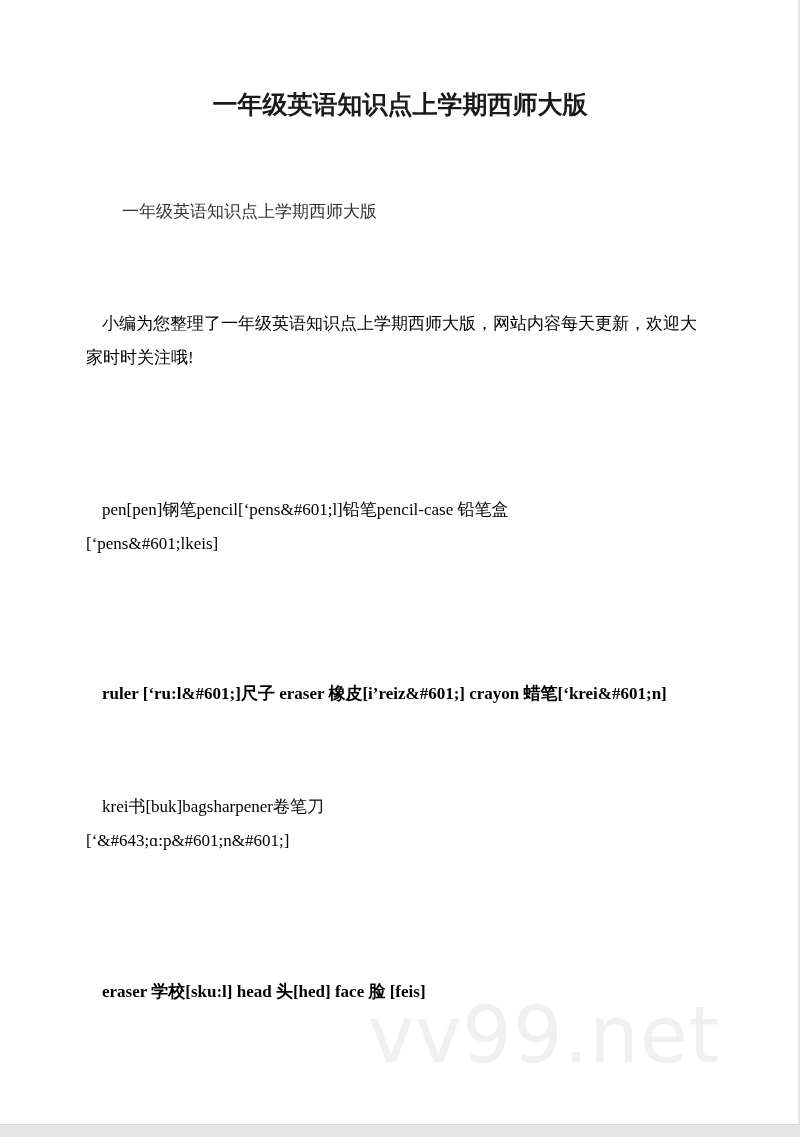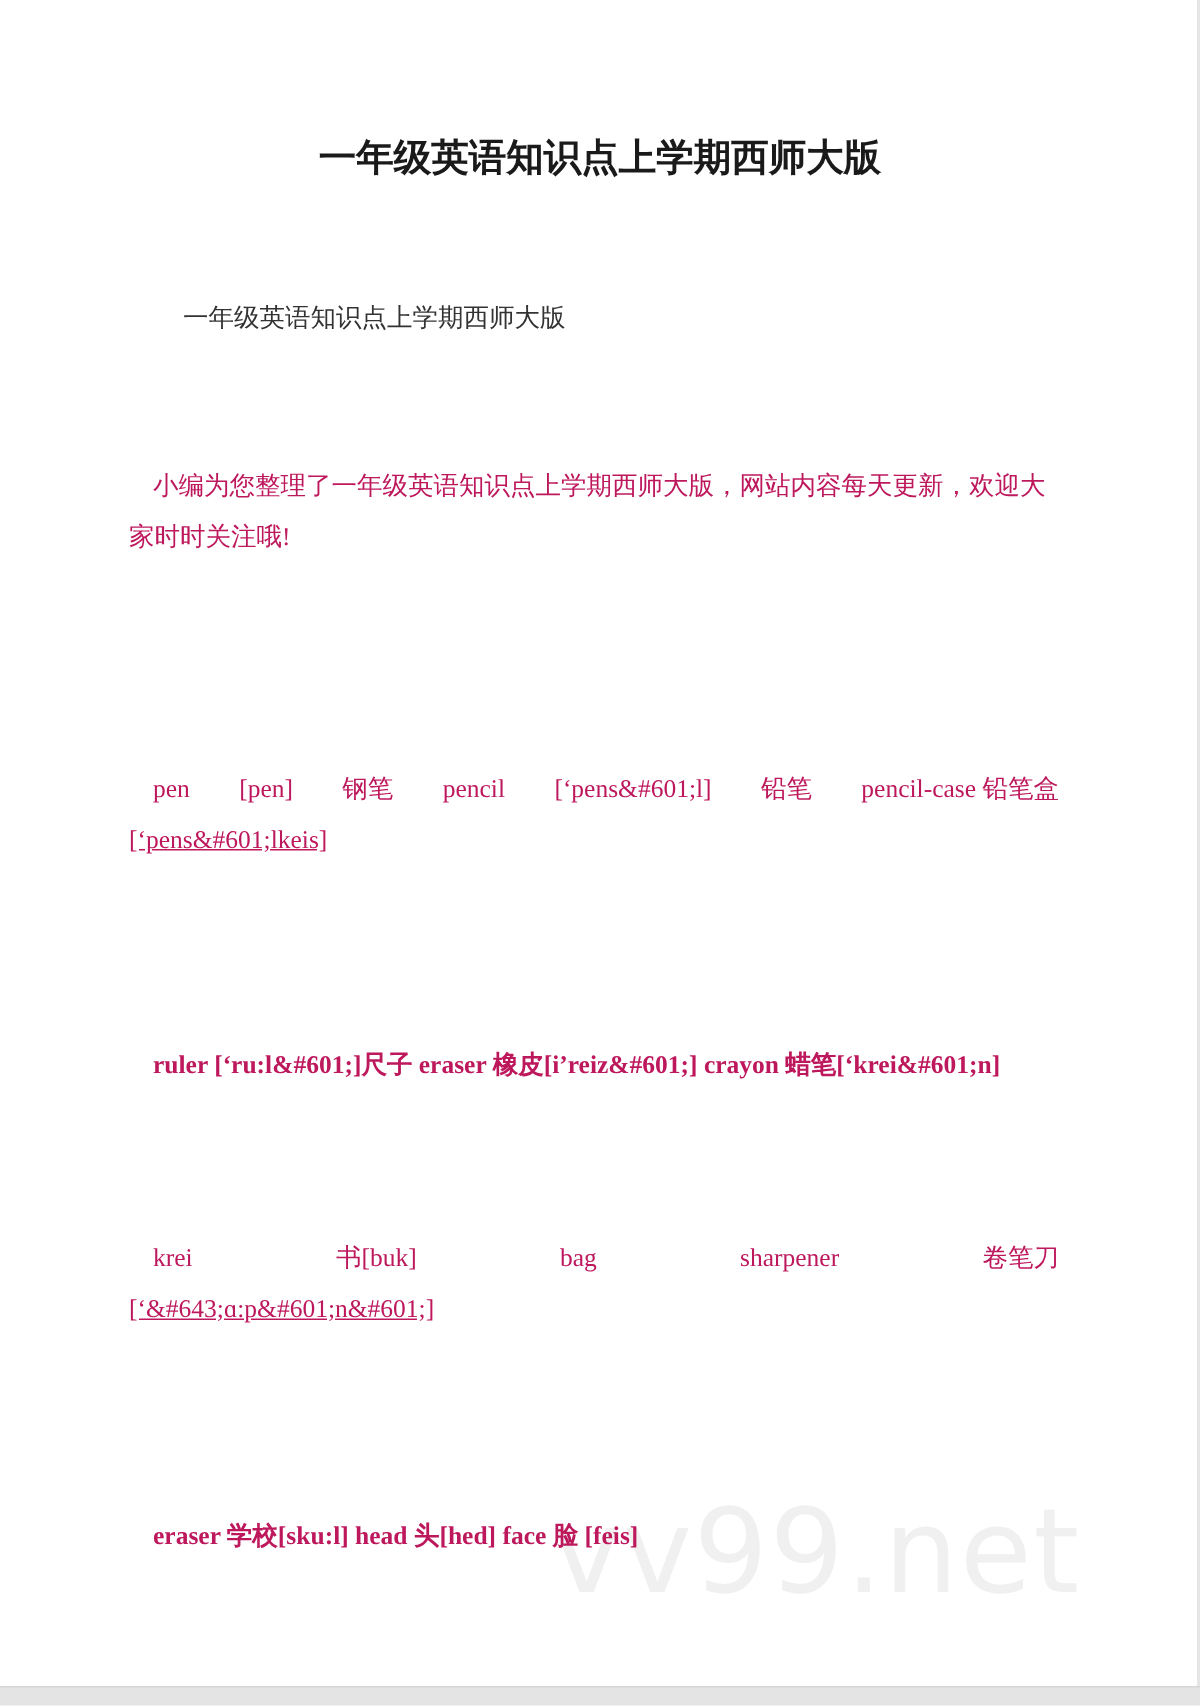--- a/index.html
+++ b/index.html
@@ -45,47 +45,44 @@
       letter-spacing: 0px;
       color: #1a1a1a;
       margin: 0;
     }
     .para {
       position: absolute;
       left: 86px;
       width: 620px;
       font-size: 17px;
       line-height: 34px;
-      color: #be185d;
+      color: #000000;
       margin: 0;
     }
     .subtitle {
       top: 162px;
       padding-left: 36px;
       color: #333333;
     }
     .intro {
       top: 240px;
       text-indent: 16px;
     }
     .vocab {
       text-indent: 16px;
       white-space: normal;
       font-weight: bold;
     }
     .justify-line {
       display: flex;
-      justify-content: space-between;
       padding-left: 16px;
       width: 604px;
-      margin-top: 16px;
     }
     .line2 {
       display: block;
-      text-decoration: underline;
     }
     .watermark {
       position: absolute;
       left: 368px;
       top: 990px;
       font-family: "DejaVu Sans", "Liberation Sans", sans-serif;
       font-weight: normal;
       font-size: 78px;
       color: #f0f0f0;
       letter-spacing: 1px;

